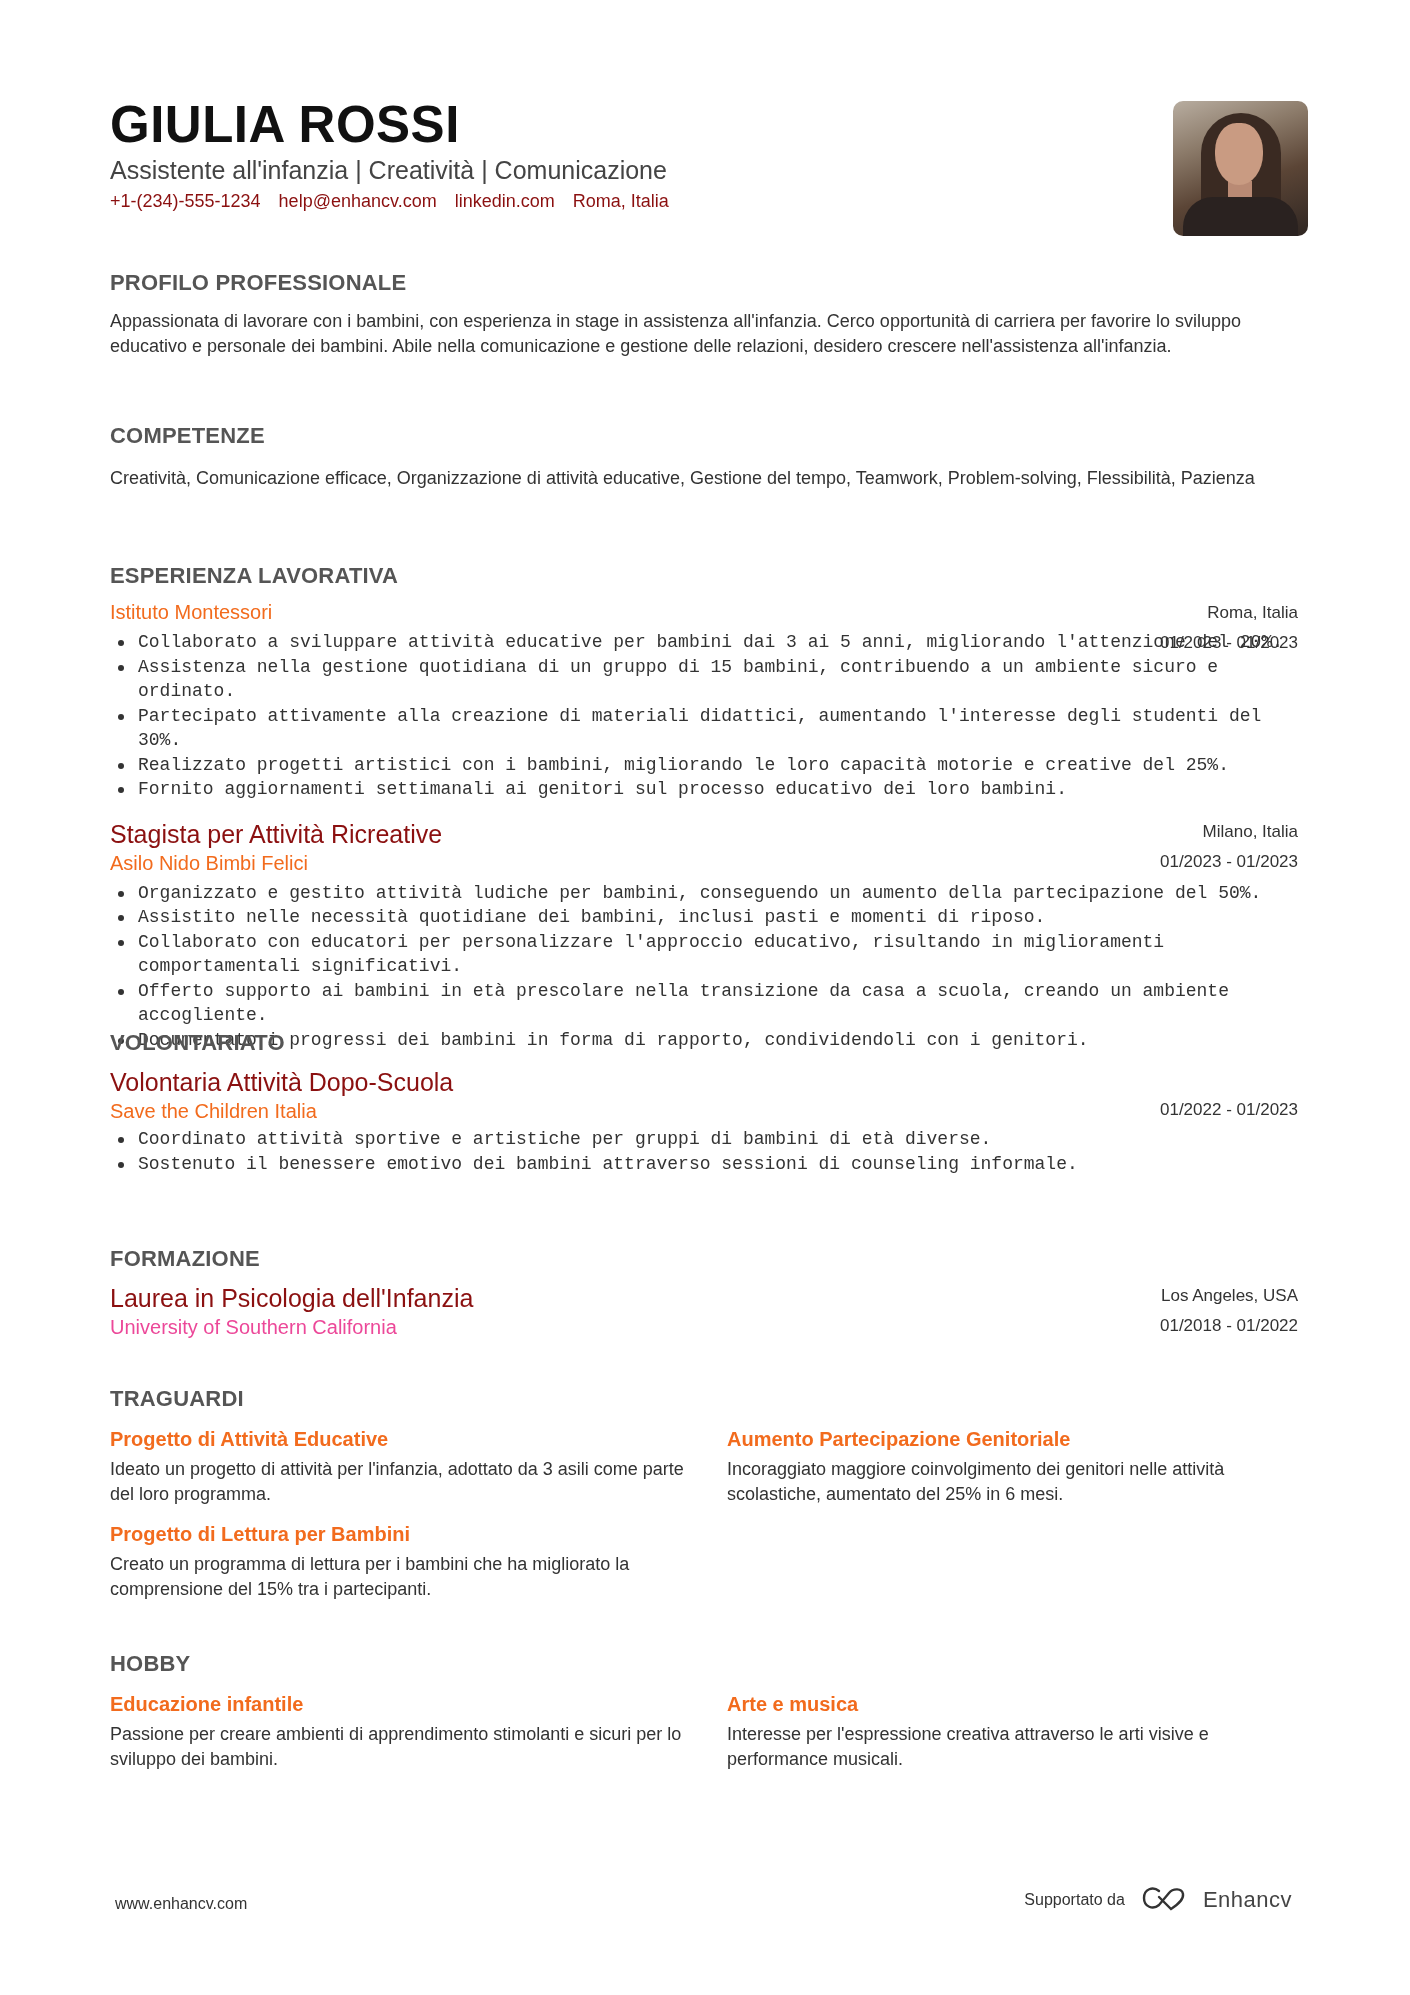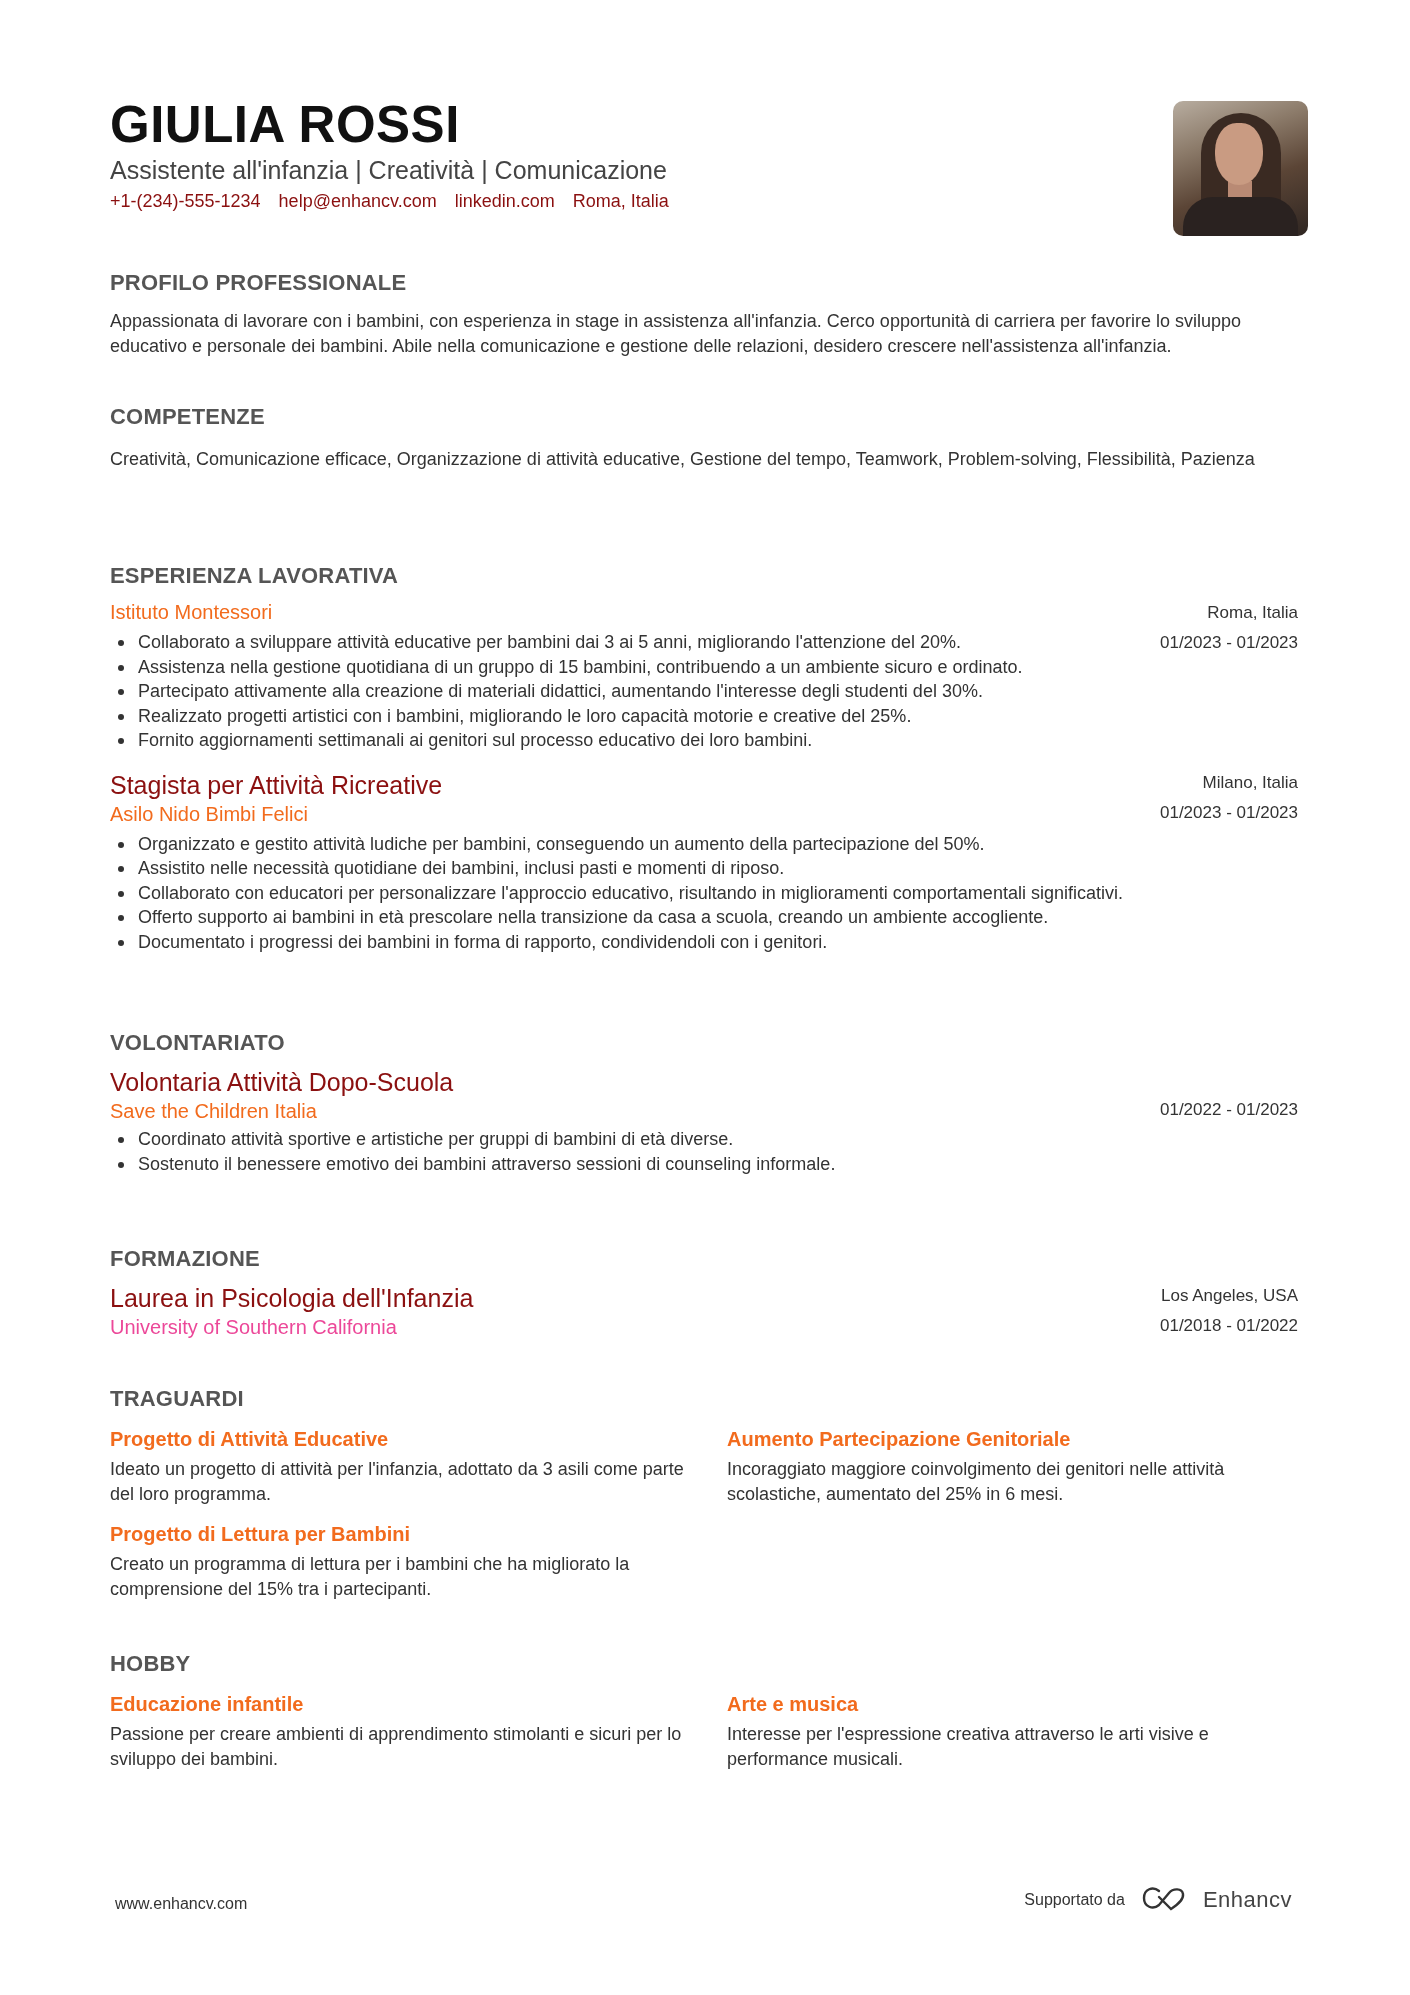--- a/index.html
+++ b/index.html
@@ -59,21 +59,21 @@
     .entry { position: relative; }
     .entry-title { font-size: 25px; color: #8b1010; line-height: 32px; }
     .entry-org { font-size: 20px; color: #f26b1d; line-height: 27px; }
     .entry-org.dark { color: #ec4899; }
     .entry-right {
       position: absolute; right: 0; top: 0; text-align: right;
       font-size: 17px; color: #333333;
     }
     .entry-right .loc { line-height: 28px; height: 30px; }
     .entry-right .date { line-height: 28px; }
-    .bullets { list-style: none; margin-top: 4px; }
+    .bullets { list-style: none; margin-top: 4px; font-family: Liberation Mono, monospace; }
     .bullets li {
       position: relative; padding-left: 28px; font-size: 18px;
       line-height: 24.5px; color: #333333;
     }
     .bullets li::before {
       content: ""; position: absolute; left: 8px; top: 10px;
       width: 6px; height: 6px; border-radius: 50%; background: #333333;
     }
 
     .grid2 { display: grid; grid-template-columns: 617px 571px; row-gap: 14px; }
@@ -111,21 +111,21 @@
     <div class="neck"></div>
     <div class="body"></div>
     <div class="face"></div>
   </div>
 
   <div class="section" style="top:269px;">
     <div class="section-title">PROFILO PROFESSIONALE</div>
     <div class="para" style="margin-top:12px; width:1188px;">Appassionata di lavorare con i bambini, con esperienza in stage in assistenza all'infanzia. Cerco opportunità di carriera per favorire lo sviluppo educativo e personale dei bambini. Abile nella comunicazione e gestione delle relazioni, desidero crescere nell'assistenza all'infanzia.</div>
   </div>
 
-  <div class="section" style="top:403px;">
+  <div class="section" style="top:422px;">
     <div class="section-title">COMPETENZE</div>
     <div class="para" style="margin-top:16px; width:1170px;">Creatività, Comunicazione efficace, Organizzazione di attività educative, Gestione del tempo, Teamwork, Problem-solving, Flessibilità, Pazienza</div>
   </div>
 
   <div class="section" style="top:562px;">
     <div class="section-title">ESPERIENZA LAVORATIVA</div>
 
     <div class="entry" style="margin-top:9px;">
       <div class="entry-org">Istituto Montessori</div>
       <div class="entry-right">

